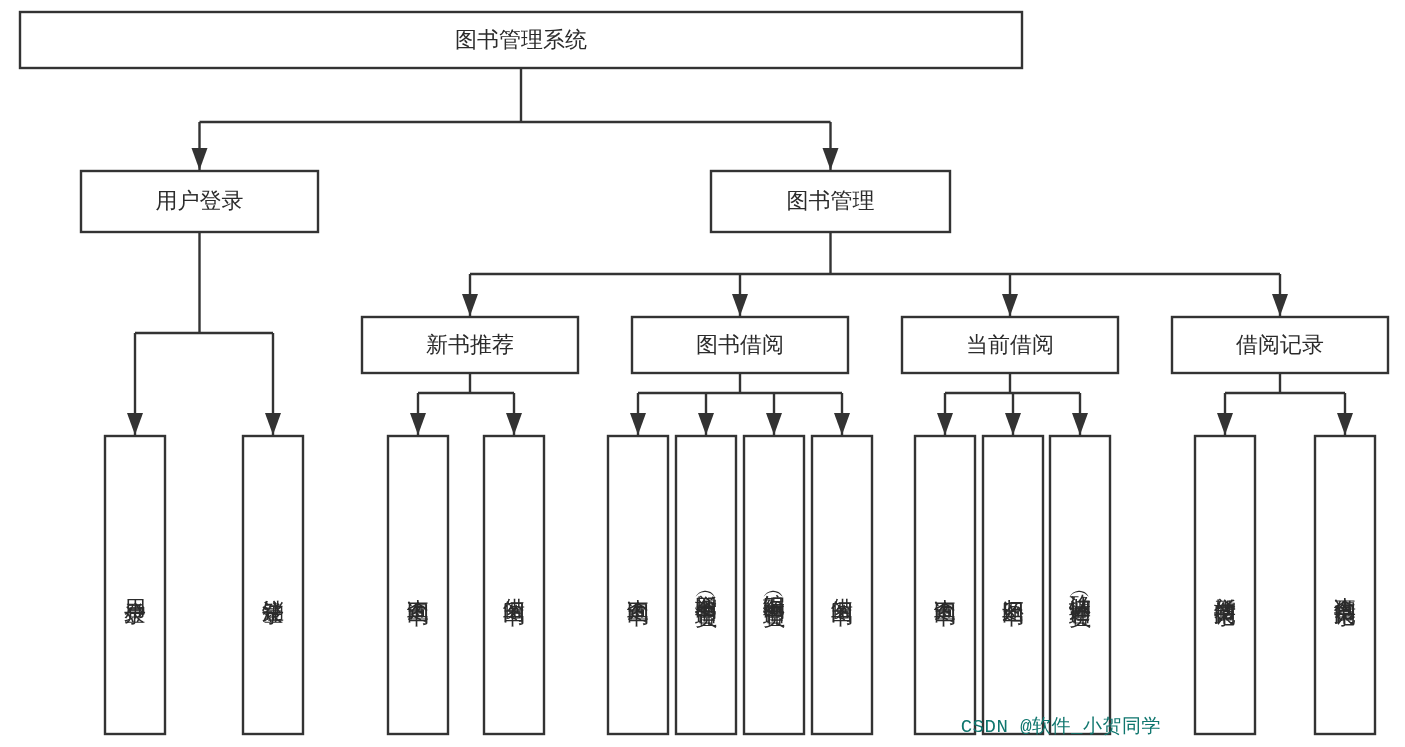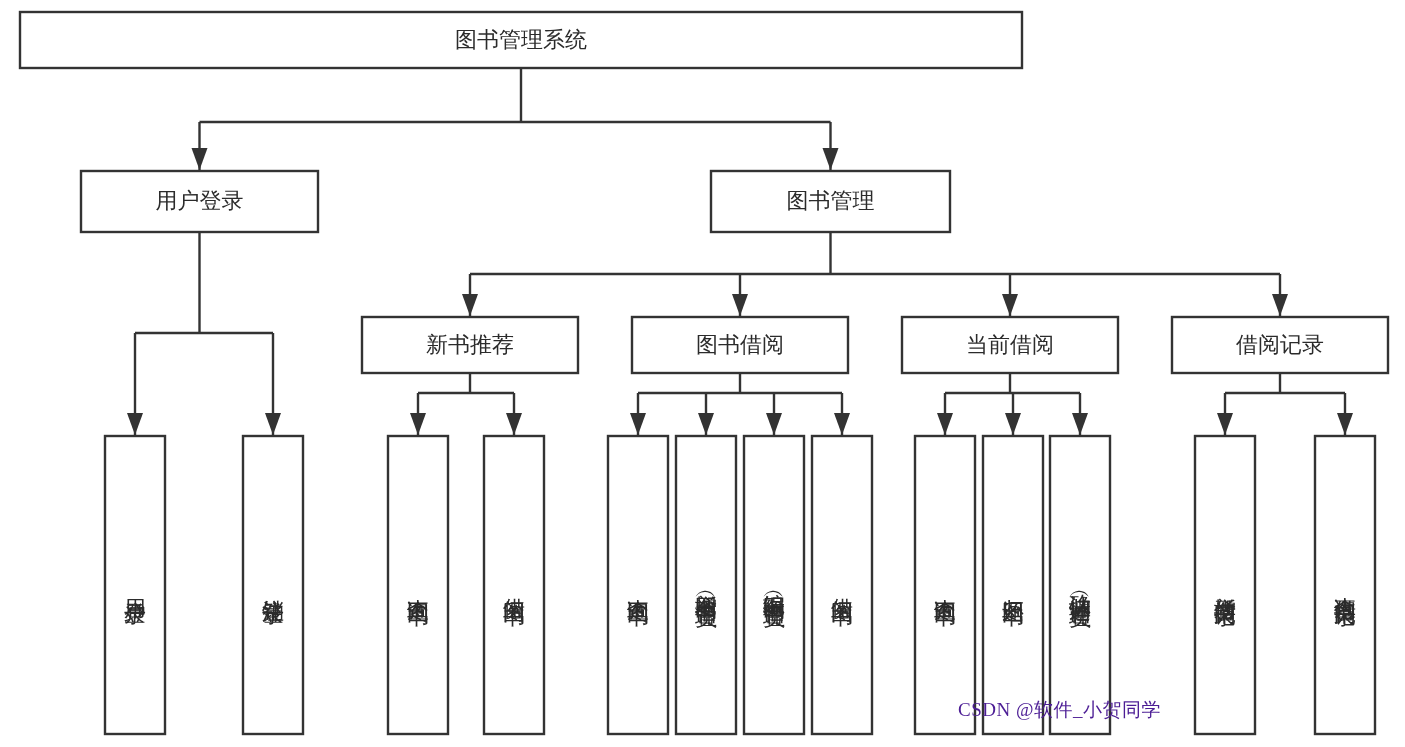--- a/index.html
+++ b/index.html
@@ -57,24 +57,24 @@
     color: #2b2b2b;
     letter-spacing: 2px;
     line-height: 1;
     white-space: nowrap;
     text-align: center;
     pointer-events: none;
   }
   .watermark {
     position: absolute;
     right: 14px;
-    bottom: 24px;
-    font-family: Liberation Serif, serif;
+    bottom: 8px;
+    font-family: Liberation Mono, monospace;
     font-size: 19px;
-    color: #4c1d95;
+    color: #0f766e;
     white-space: nowrap;
     letter-spacing: 0.5px;
   }
 </style>
 </head>
 <body>
 
 <div id="diagram-root">
   <svg class="diagram-svg" id="diagram-svg" viewBox="0 0 1405 747" xmlns="http://www.w3.org/2000/svg">
     <g id="edges-layer">

